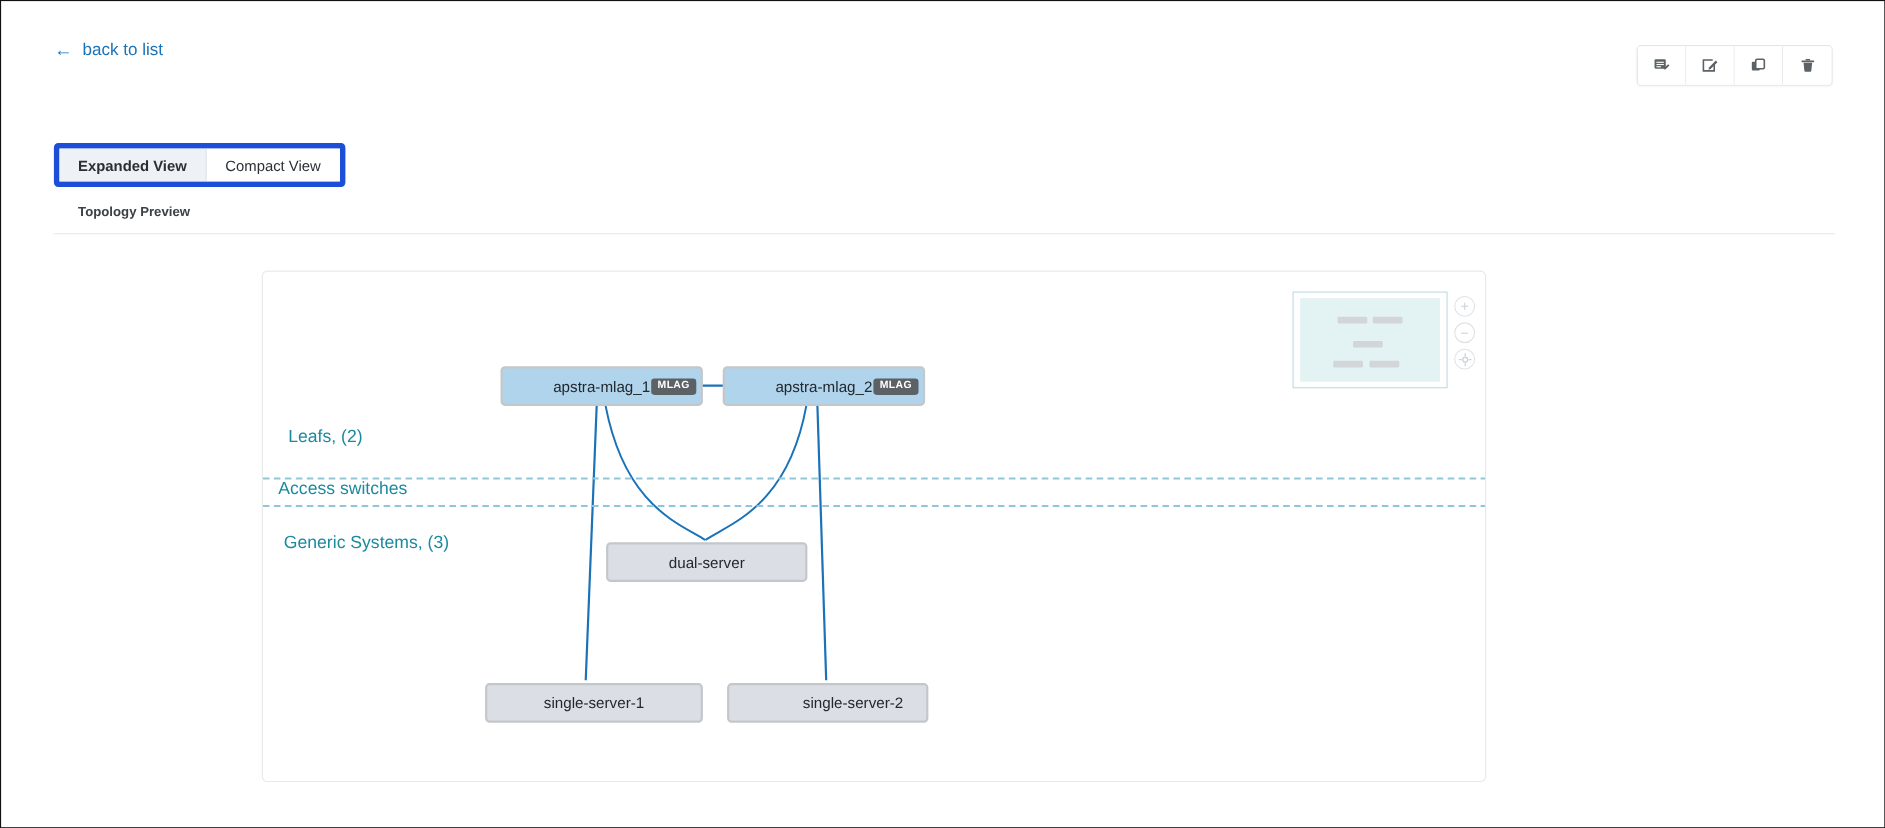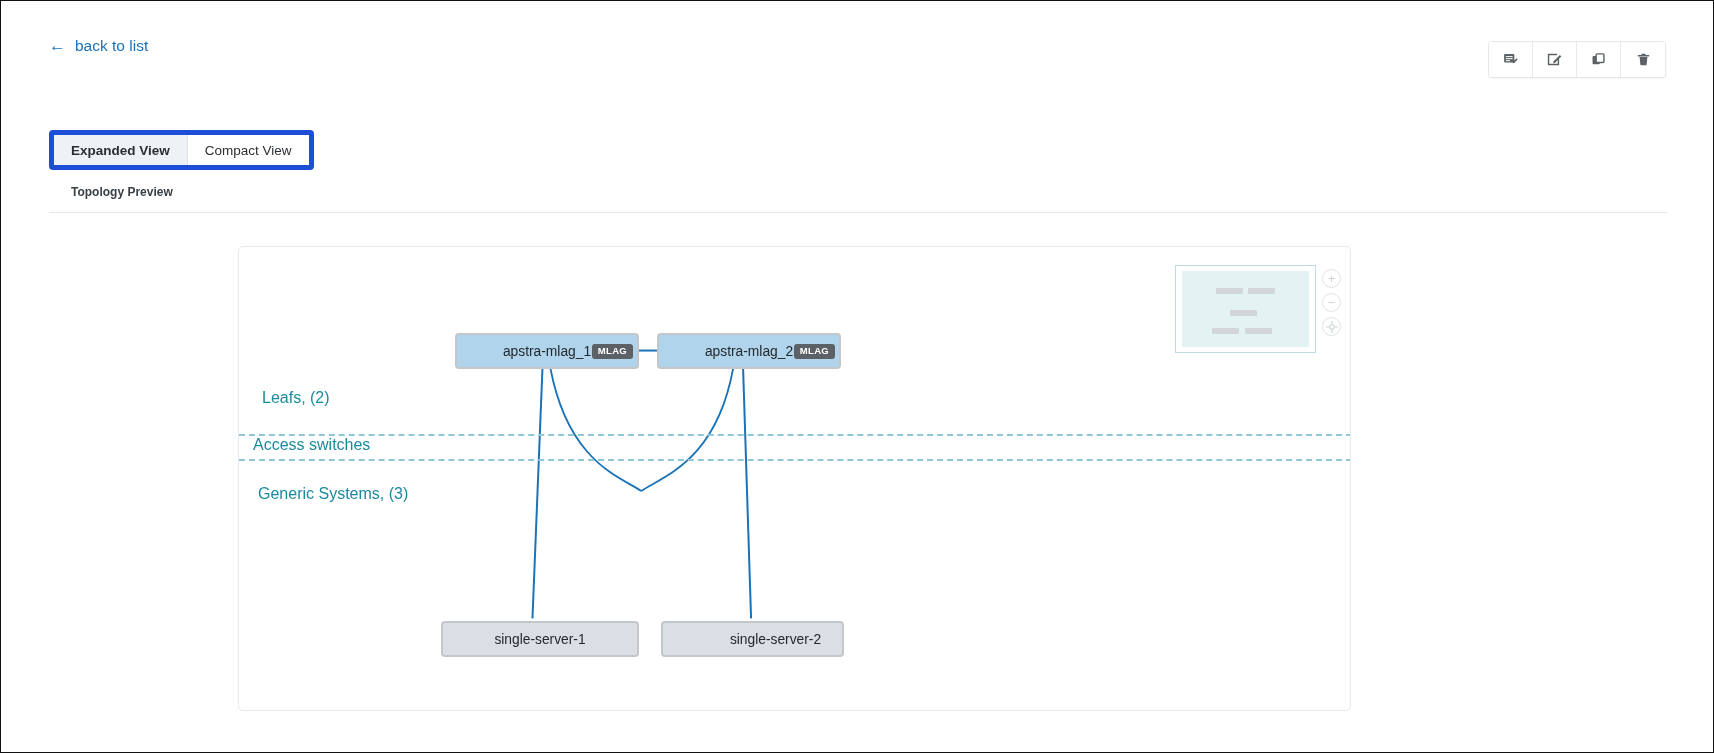--- a/index.html
+++ b/index.html
@@ -281,20 +281,23 @@
       <div class="node switch" style="left:216px; top:86px; width:184px;">
         <span>apstra-mlag_1</span>
         <span class="mlag-badge">MLAG</span>
       </div>
 
       <div class="node switch" style="left:418px; top:86px; width:184px;">
         <span>apstra-mlag_2</span>
         <span class="mlag-badge">MLAG</span>
       </div>
 
+      <div class="node server" style="left:312px; top:246px; width:183px;">
+        <span>dual-server</span>
+      </div>
 
       <div class="node server" style="left:202px; top:374px; width:198px;">
         <span>single-server-1</span>
       </div>
 
       <div class="node server" style="left:422px; top:374px; width:183px;padding-left:46px;">
         <span>single-server-2</span>
       </div>
 
       <div class="minimap">

